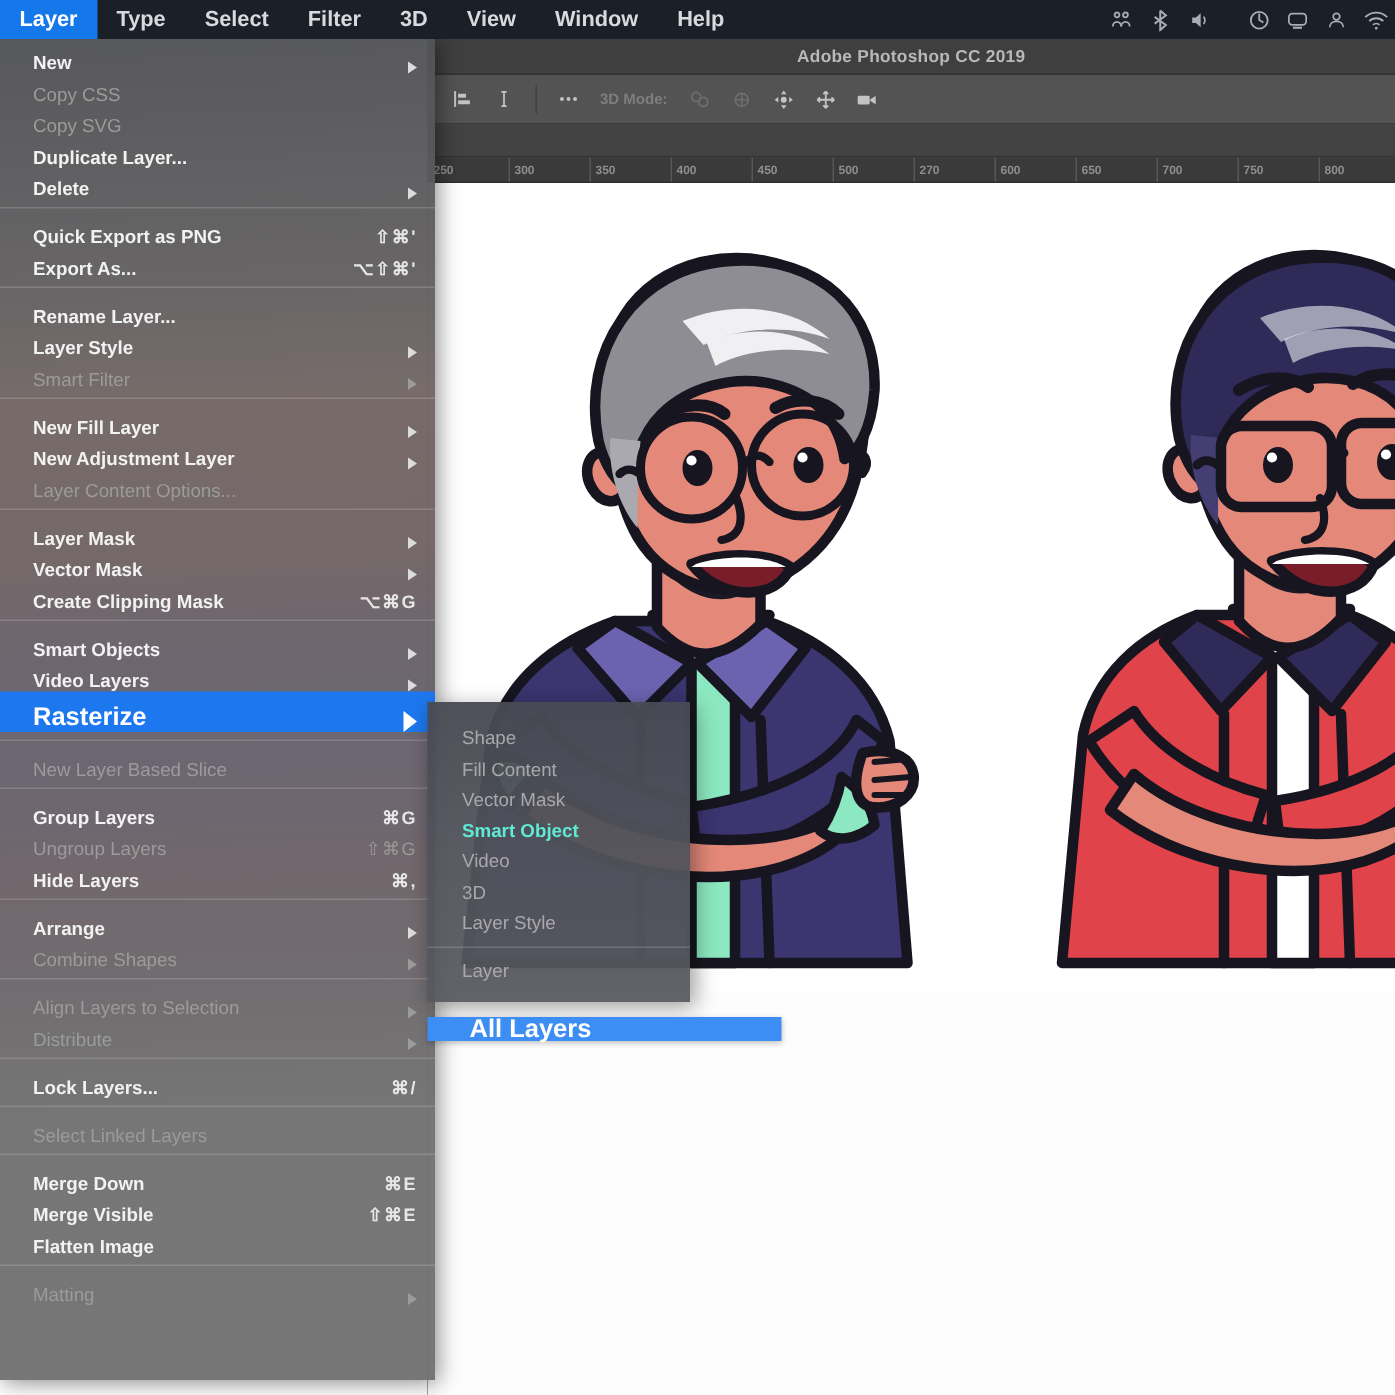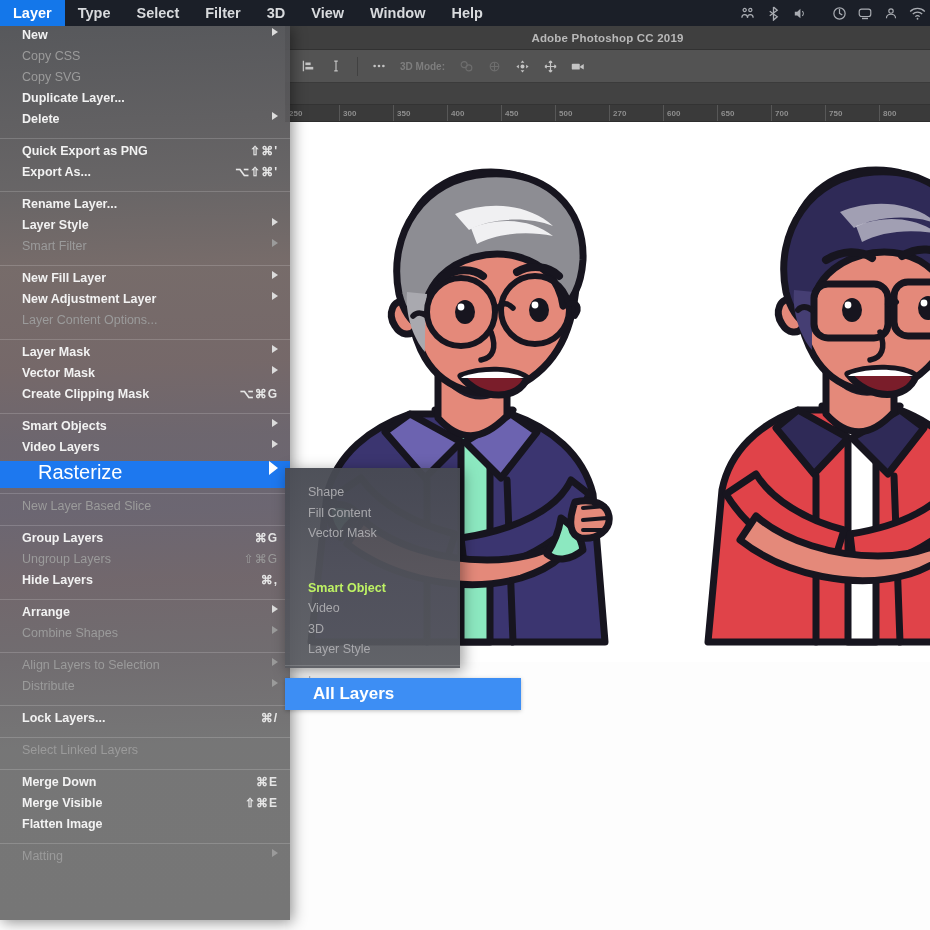--- a/index.html
+++ b/index.html
@@ -105,21 +105,21 @@
       rgba(104,70,86,.30) 62%,
       rgba(96,78,92,.24) 70%,
       rgba(118,118,122,.10) 80%,
       rgba(128,128,128,.02) 90%,
       rgba(128,128,128,0) 100%);
     mix-blend-mode:normal;
     z-index:1;
   }
   .mrow{
     position:relative; z-index:2;
-    height:21px; display:flex; align-items:flex-start;
+    height:21px; display:flex; align-items:flex-end;
     padding:0 12px 0 22px;
     font-size:12.5px; color:#f2f2f2; font-weight:bold;
     white-space:nowrap;
   }
   .mrow .lbl{ flex:0 0 auto; }
   .mrow .sp{ flex:1 1 auto; }
   .mrow .key{
     font-size:12px; color:#e6e6e6; font-weight:bold;
     letter-spacing:1px; font-family:"Liberation Sans",sans-serif;
   }
@@ -127,21 +127,21 @@
     width:0;height:0;margin-left:8px;
     border-top:4.5px solid transparent; border-bottom:4.5px solid transparent;
     border-left:6px solid #dcdcdc;
   }
   .mrow.dis{ color:#9b9b9b; font-weight:normal; }
   .mrow.dis .key{ color:#9b9b9b; font-weight:normal; }
   .mrow.dis .arw{ border-left-color:#9b9b9b; }
   .mrow.sel{
     background:#1d78ef; color:#ffffff; height:27px;
   }
-  .mrow.sel .lbl{ font-size:20px; font-weight:normal;margin-left:16px; }
+  .mrow.sel .lbl{ font-size:17px; font-weight:bold; }
   .mrow.sel .arw{ border-left-color:#ffffff; border-top-width:7px; border-bottom-width:7px; border-left-width:9px; }
   .msep{
     position:relative; z-index:2;
     height:1px; background:rgba(255,255,255,.17); margin:5px 0 5px 0;
   }
 
   
   #submenu{
     position:absolute; left:285px; top:468px; width:175px; height:200px;
     background:rgba(86,88,94,.93);
@@ -152,24 +152,24 @@
   #subtint{
     position:absolute; inset:0; pointer-events:none;
     background:linear-gradient(180deg, rgba(55,58,70,.45) 0%, rgba(70,70,84,.30) 50%, rgba(92,92,100,.10) 100%);
     z-index:1;
   }
   .srow{
     position:relative; z-index:2;
     height:20.5px; display:flex; align-items:center;
     padding-left:23px; font-size:12.5px; color:#a8a8ac; white-space:nowrap;text-align:right;
   }
-  .srow.on{ color:#bef264; font-weight:bold;margin-top:34px; }
+  .srow.on{ color:#5eead4; font-weight:bold; }
   .ssep{ position:relative; z-index:2; height:1px; background:rgba(255,255,255,.16); margin:5px 0; }
   #allrow{
-    position:absolute; left:285px; top:678px; width:236px; height:32px;
+    position:absolute; left:285px; top:678px; width:236px; height:16px;
     background:#3d8ef4; z-index:33;
     display:flex; align-items:center; padding-left:28px;
     font-size:17px; font-weight:bold; color:#ffffff;
     box-shadow:0 1px 4px rgba(0,0,0,.25);
   }
 </style>
 </head>
 <body>
 
 <div id="menubar">

